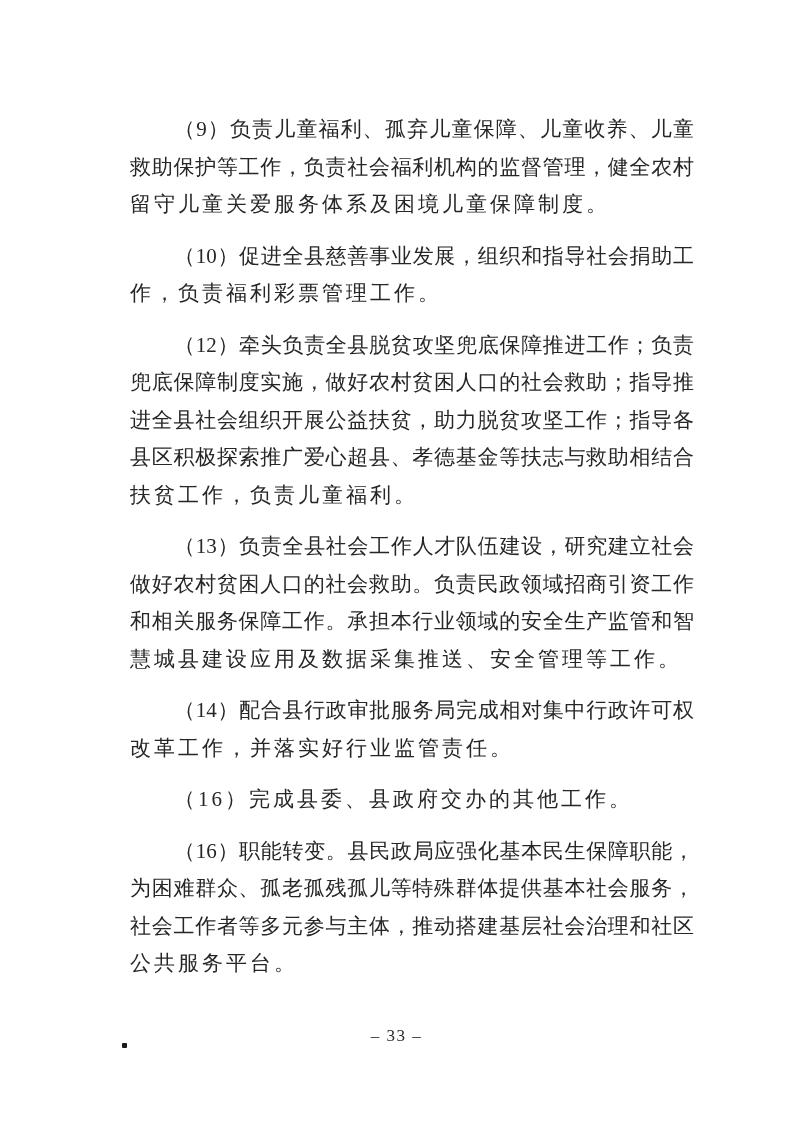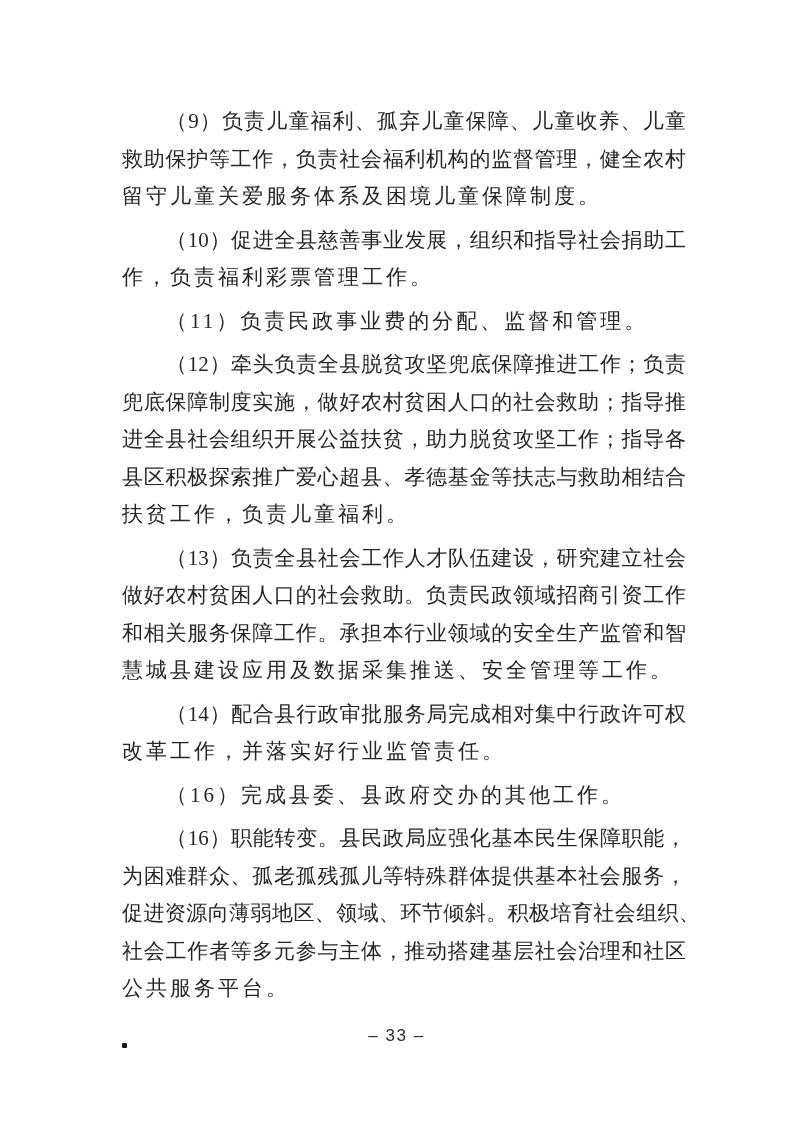--- a/index.html
+++ b/index.html
@@ -24,21 +24,21 @@
   .doc-body {
     position: absolute;
     left: 116px;
     top: 97px;
     width: 564px;
     color: #262626;
     font-size: 21px;
     line-height: 37.5px;
     letter-spacing: 0;
   }
-  .para { margin: 6px; padding: 0; }
+  .para { margin: 14px; padding: 0; }
   .line {
     width: 564px;
     text-align: justify;
     text-align-last: justify;
     -moz-text-align-last: justify;
     height: 37.5px;
     overflow: visible;
   }
   .line.first {
     text-indent: 44px;
@@ -55,21 +55,21 @@
   }
   .footer {
     position: absolute;
     left: 0;
     top: 1026px;
     width: 793px;
     text-align: center;
     color: #2a2a2a;
     font-size: 17px;
     letter-spacing: 1.5px;
-    font-family: Liberation Sans, sans-serif;
+    font-family: Liberation Serif, serif;
   }
   .ink-dot {
     position: absolute;
     left: 122px;
     top: 1043px;
     width: 5px;
     height: 5px;
     background: #1a1a1a;
     border-radius: 1px;
   }
@@ -85,23 +85,20 @@
       <div class="line first">（9）负责儿童福利、孤弃儿童保障、儿童收养、儿童</div>
       <div class="line">救助保护等工作，负责社会福利机构的监督管理，健全农村</div>
       <div class="line last">留守儿童关爱服务体系及困境儿童保障制度。</div>
     </div>
 
     <div class="para">
       <div class="line first">（10）促进全县慈善事业发展，组织和指导社会捐助工</div>
       <div class="line last">作，负责福利彩票管理工作。</div>
     </div>
 
-    <div class="para">
-      <div class="line first last">（11）负责民政事业费的分配、监督和管理。</div>
-    </div>
 
     <div class="para">
       <div class="line first">（12）牵头负责全县脱贫攻坚兜底保障推进工作；负责</div>
       <div class="line">兜底保障制度实施，做好农村贫困人口的社会救助；指导推</div>
       <div class="line">进全县社会组织开展公益扶贫，助力脱贫攻坚工作；指导各</div>
       <div class="line">县区积极探索推广爱心超县、孝德基金等扶志与救助相结合</div>
       <div class="line last">扶贫工作，负责儿童福利。</div>
     </div>
 
     <div class="para">
@@ -116,21 +113,20 @@
       <div class="line last">改革工作，并落实好行业监管责任。</div>
     </div>
 
     <div class="para">
       <div class="line first last">（16）完成县委、县政府交办的其他工作。</div>
     </div>
 
     <div class="para">
       <div class="line first">（16）职能转变。县民政局应强化基本民生保障职能，</div>
       <div class="line">为困难群众、孤老孤残孤儿等特殊群体提供基本社会服务，</div>
-      <div class="line hang">促进资源向薄弱地区、领域、环节倾斜。积极培育社会组织、</div>
       <div class="line">社会工作者等多元参与主体，推动搭建基层社会治理和社区</div>
       <div class="line last">公共服务平台。</div>
     </div>
 
   </div>
 
   <div class="footer">– 33 –</div>
 
   <div class="ink-dot"></div>
 

